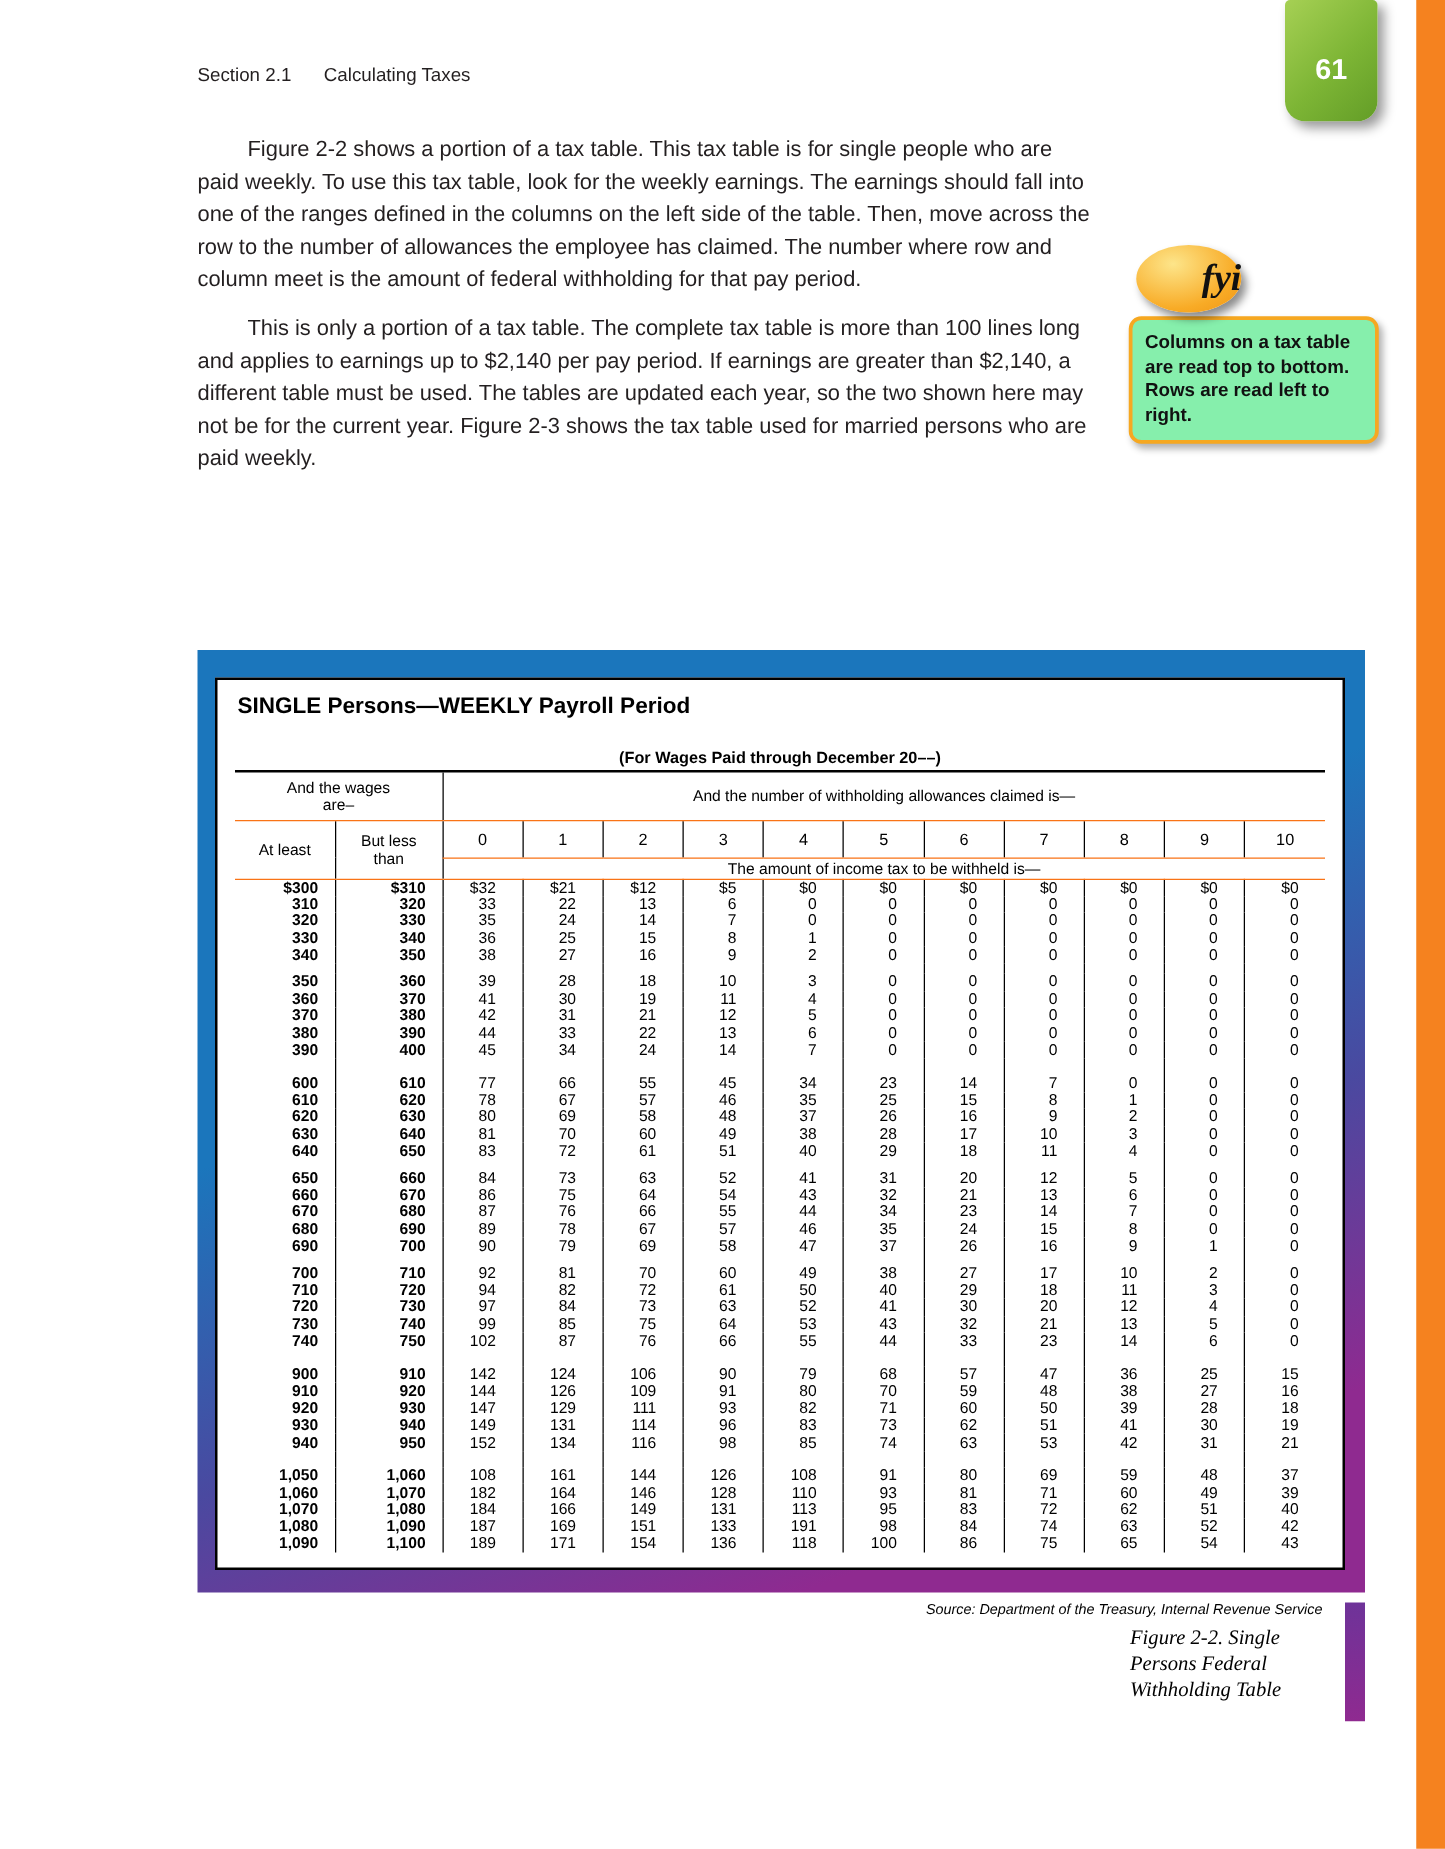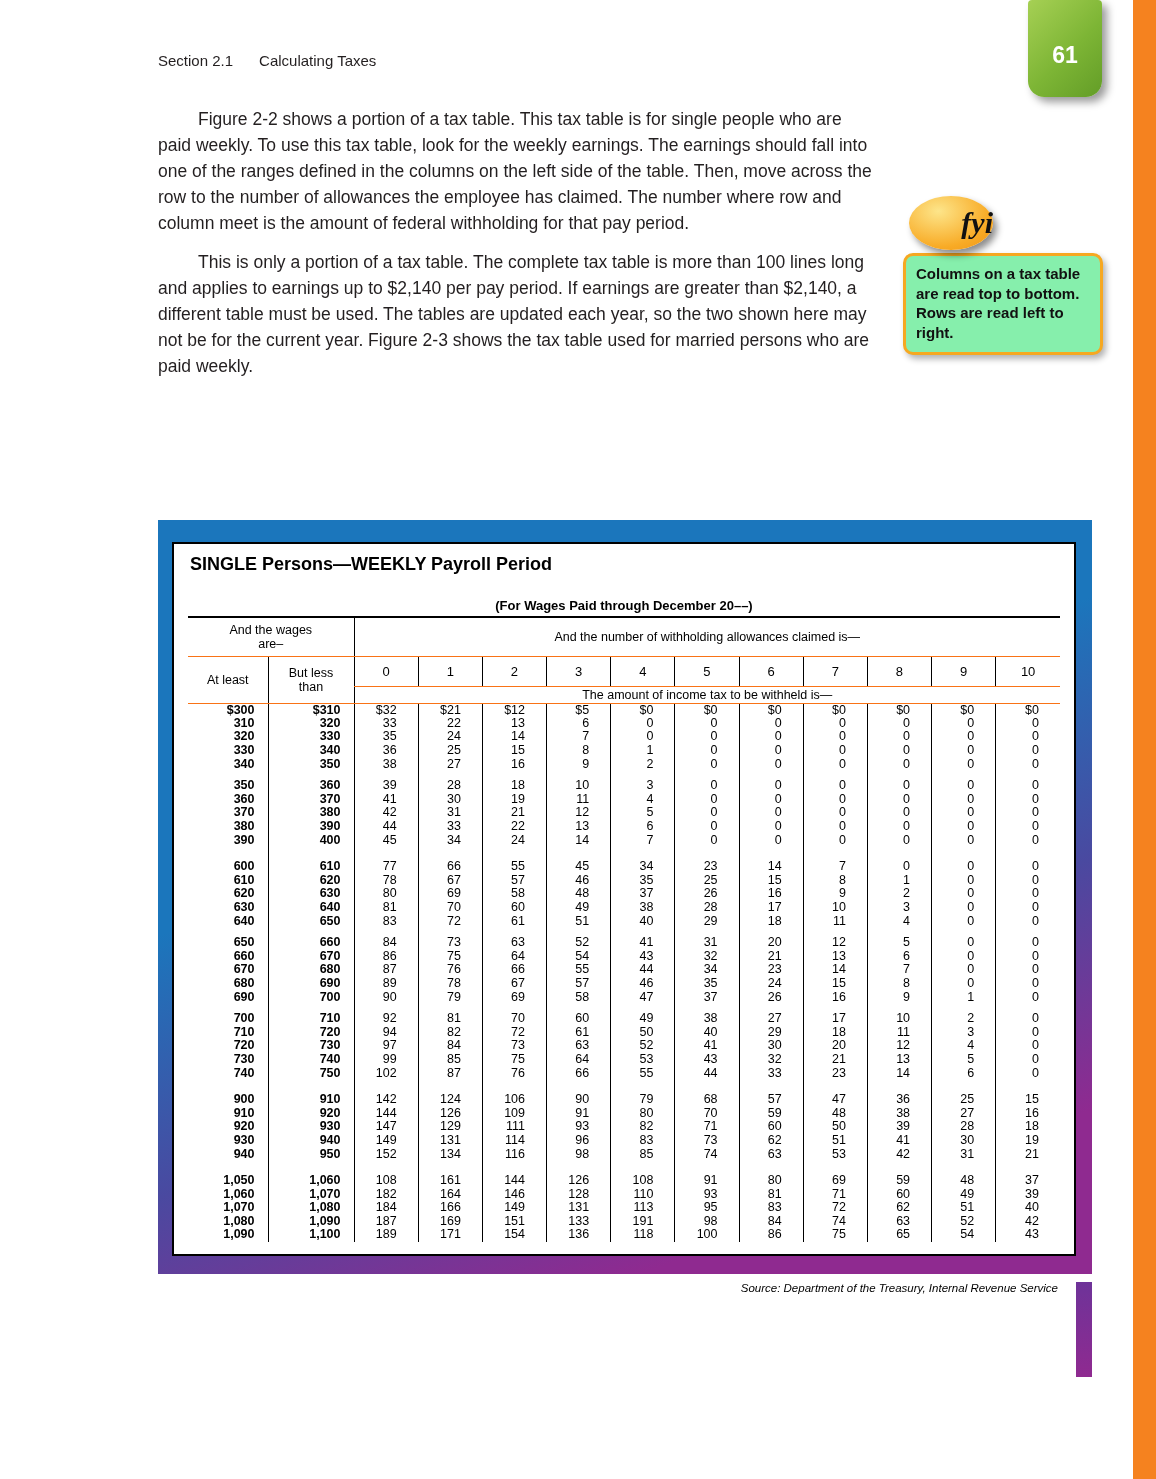--- a/index.html
+++ b/index.html
@@ -774,16 +774,17 @@
               </tr>
             </tbody>
         </table>
 
       </div>
     </div>
 
     <div class="figure-footer">
       <div class="ext-bar"></div>
       <div class="source">Source: Department of the Treasury, Internal Revenue Service</div>
+      <div class="caption">Figure 2-2. Single Persons Federal Withholding Table</div>
     </div>
   </div>
 
 </div>
 
 </body></html>

